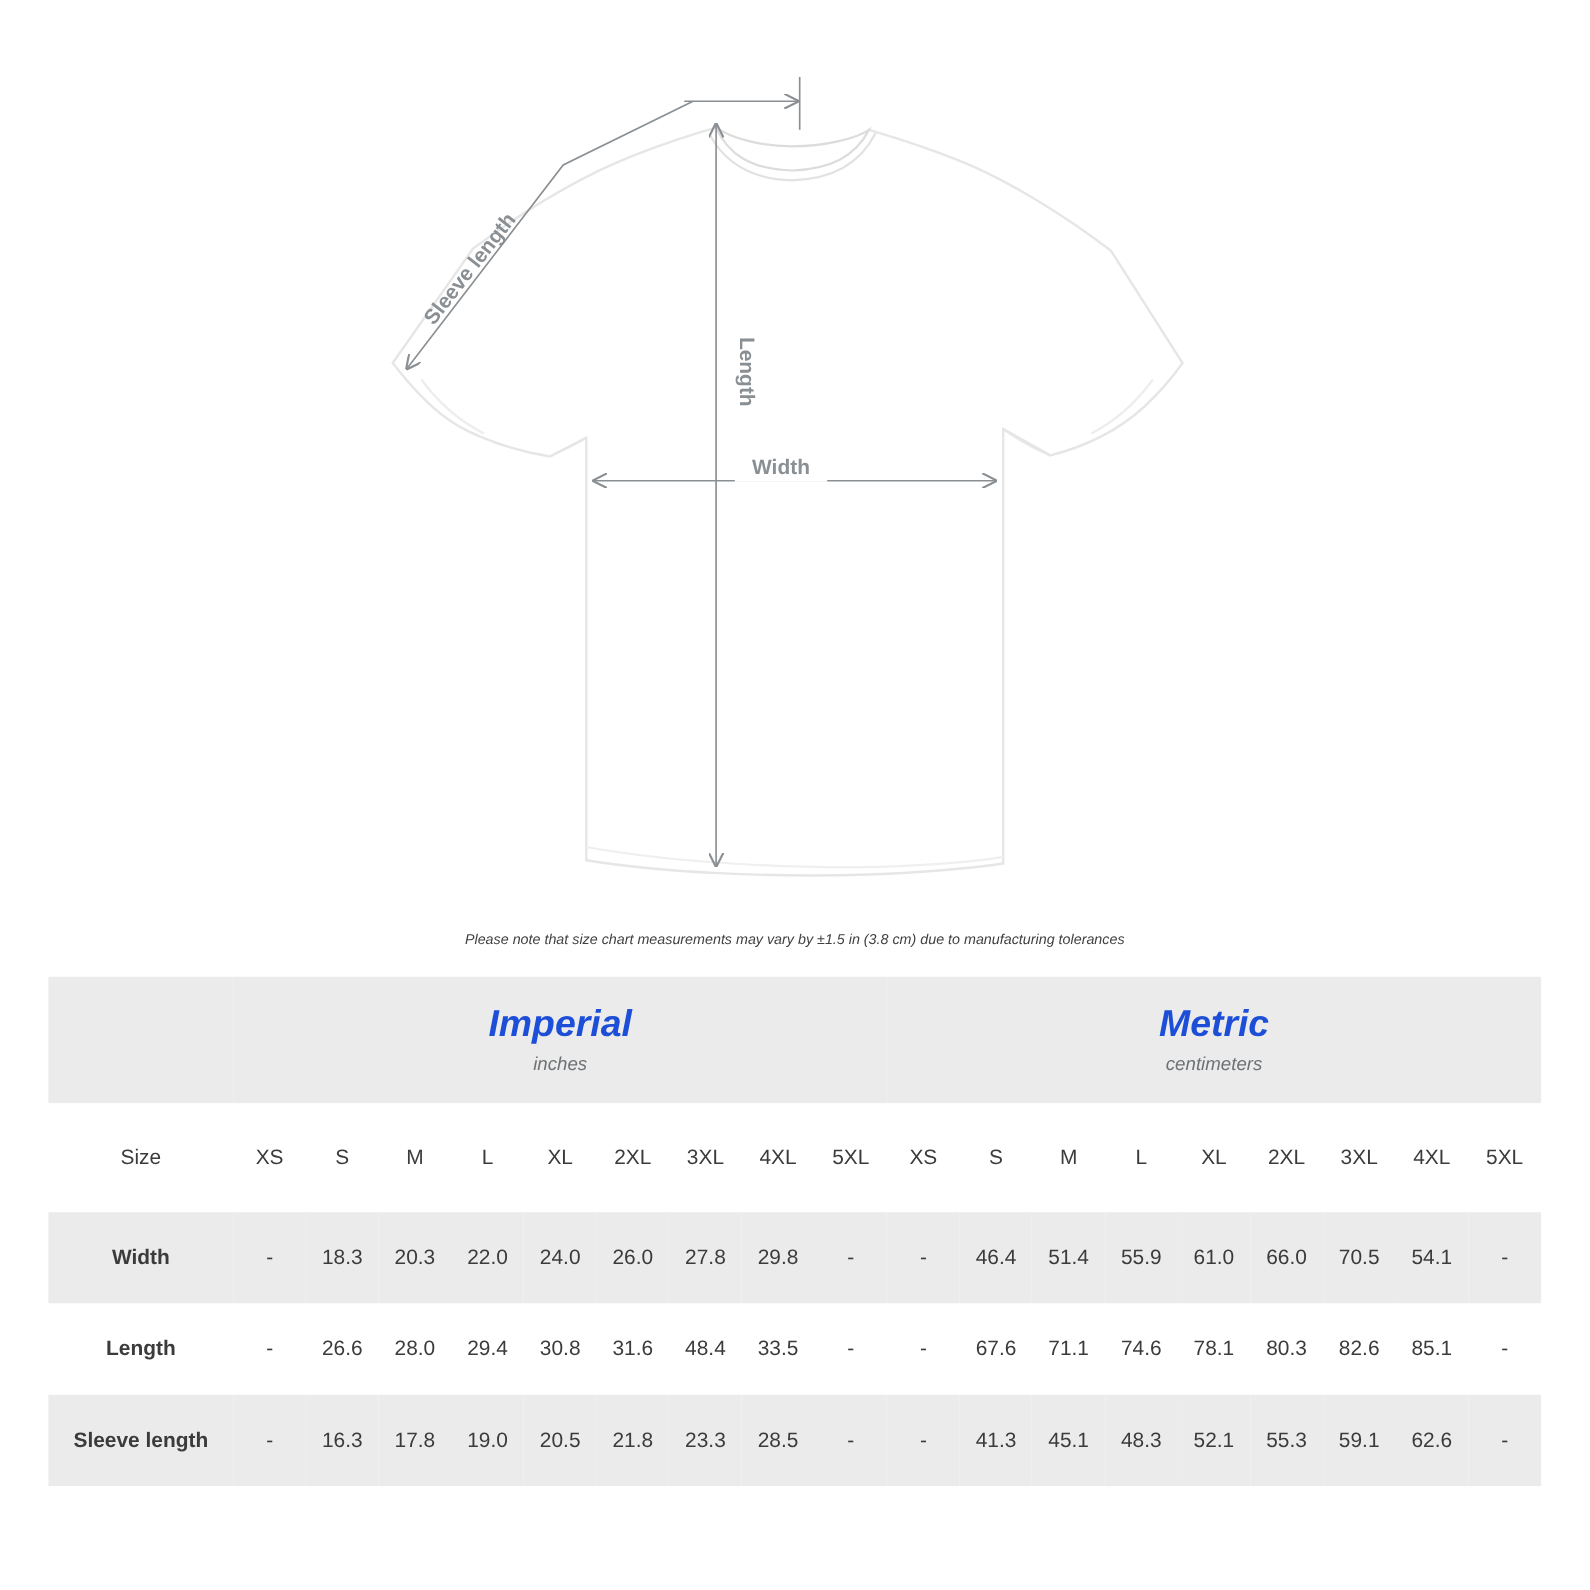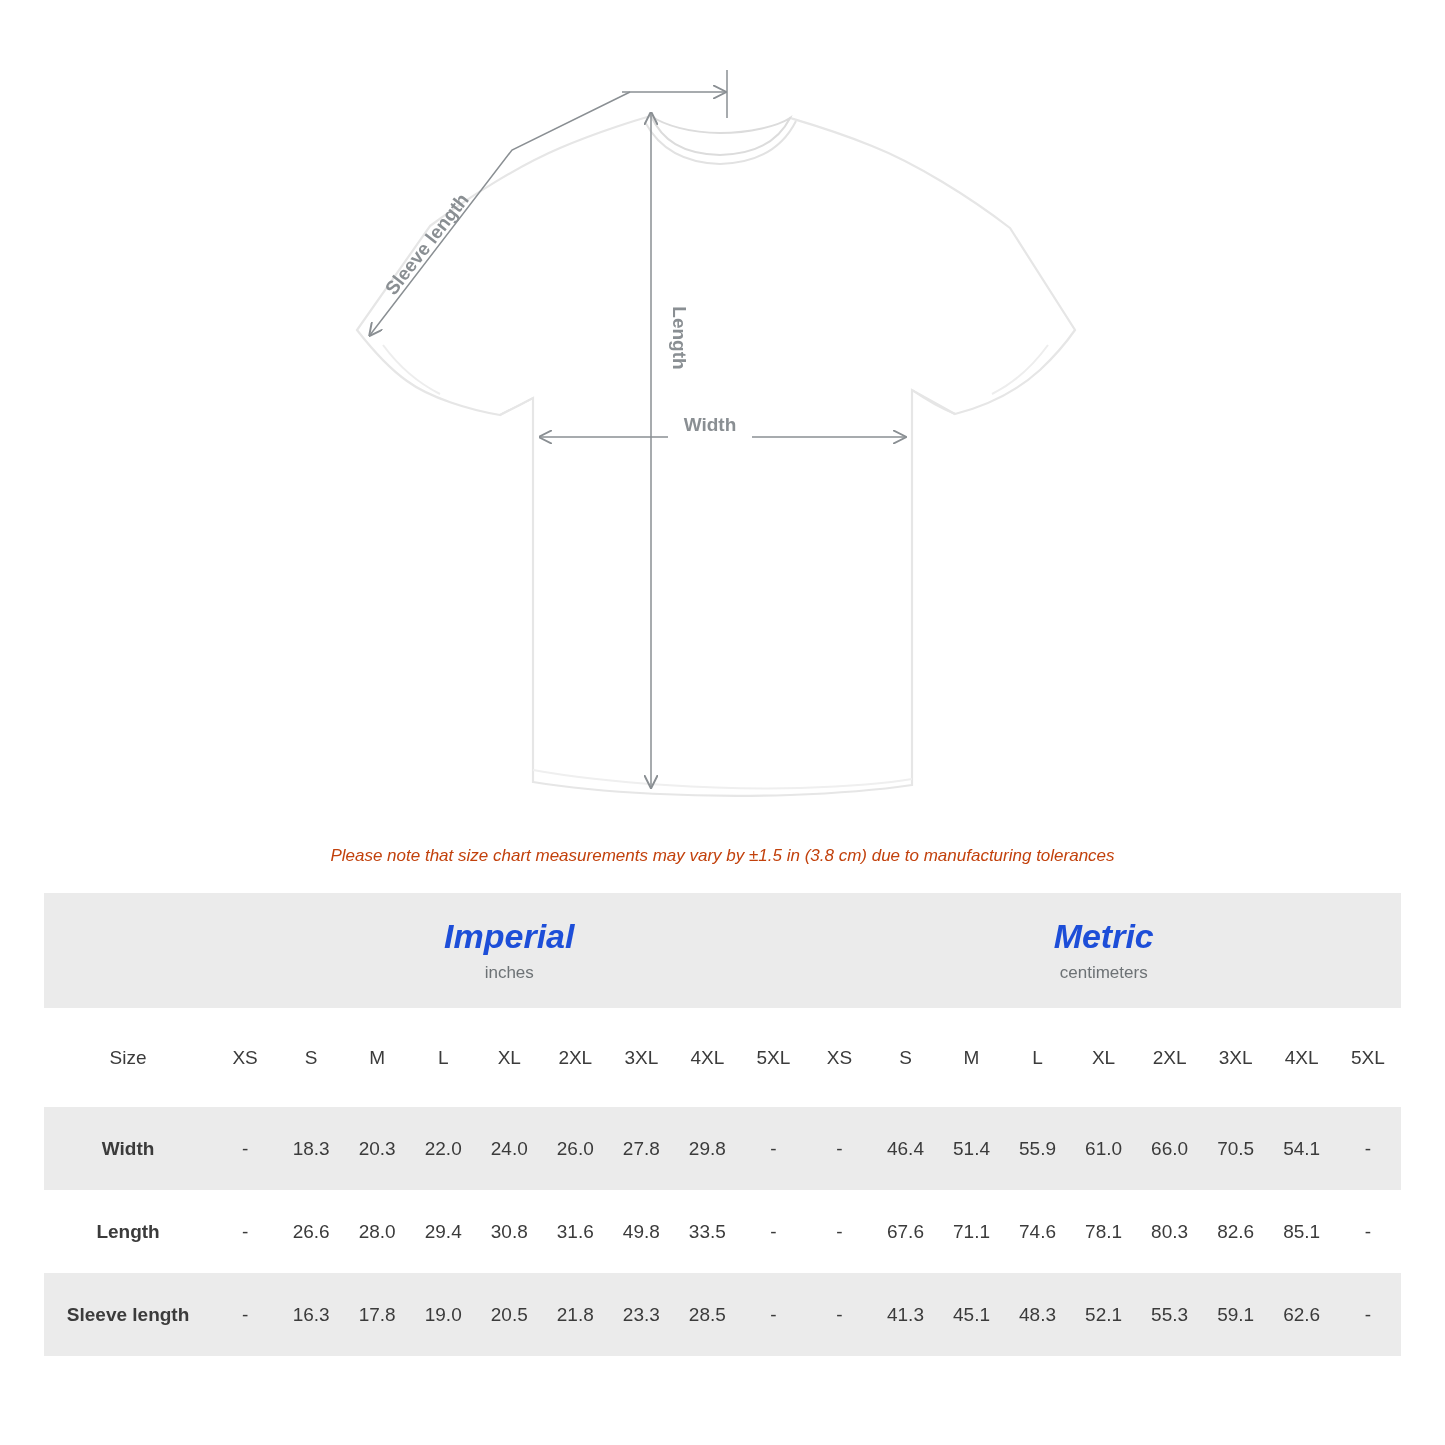--- a/index.html
+++ b/index.html
@@ -31,23 +31,23 @@
     text-align: center;
     margin-top: 14px;
   }
   .chart-title {
     font-size: 31px;
     font-weight: bold;
     color: #222222;
     letter-spacing: 0.2px;
   }
   .chart-note {
-    font-size: 17px;
+    font-size: 13px;
     font-style: italic;
-    color: #c2410c;
+    color: #404040;
     margin-top: 16px;
   }
 
   
   .table-wrap {
     margin: 27px 44px 0 44px;
     width: 1357px;
   }
   table.size-table {
     border-collapse: collapse;
@@ -68,20 +68,21 @@
   }
   .unit-name {
     font-size: 34px;
     font-style: italic;
     font-weight: bold;
     color: #1d4ed8;
     line-height: 1.1;
   }
   .unit-sub {
     font-size: 17px;
+    font-style: italic;
     color: #6d7275;
     margin-top: 7px;
   }
 
   
   .head-row td {
     height: 99px;
     font-size: 19px;
     font-weight: bold;
     color: #3b3b3b;
@@ -263,21 +264,21 @@
       </tr>
 
       <tr class="data-row row-plain">
         <td class="rowlabel">Length</td>
         <td>-</td>
         <td>26.6</td>
         <td>28.0</td>
         <td>29.4</td>
         <td>30.8</td>
         <td>31.6</td>
-        <td>49.8</td>
+        <td>48.4</td>
         <td>33.5</td>
         <td>-</td>
         <td>-</td>
         <td>67.6</td>
         <td>71.1</td>
         <td>74.6</td>
         <td>78.1</td>
         <td>80.3</td>
         <td>82.6</td>
         <td>85.1</td>

